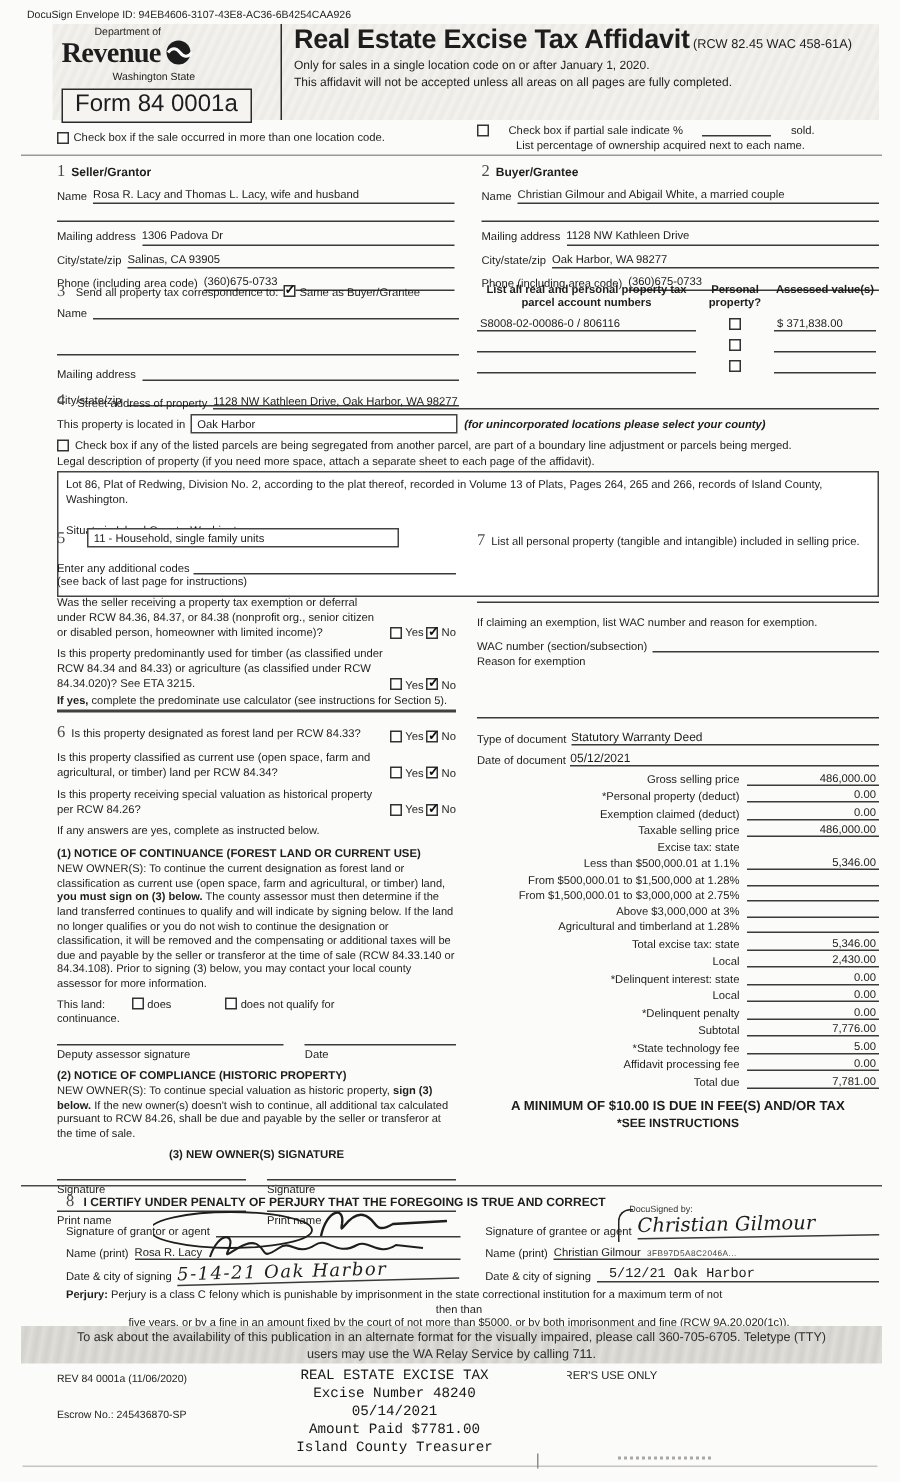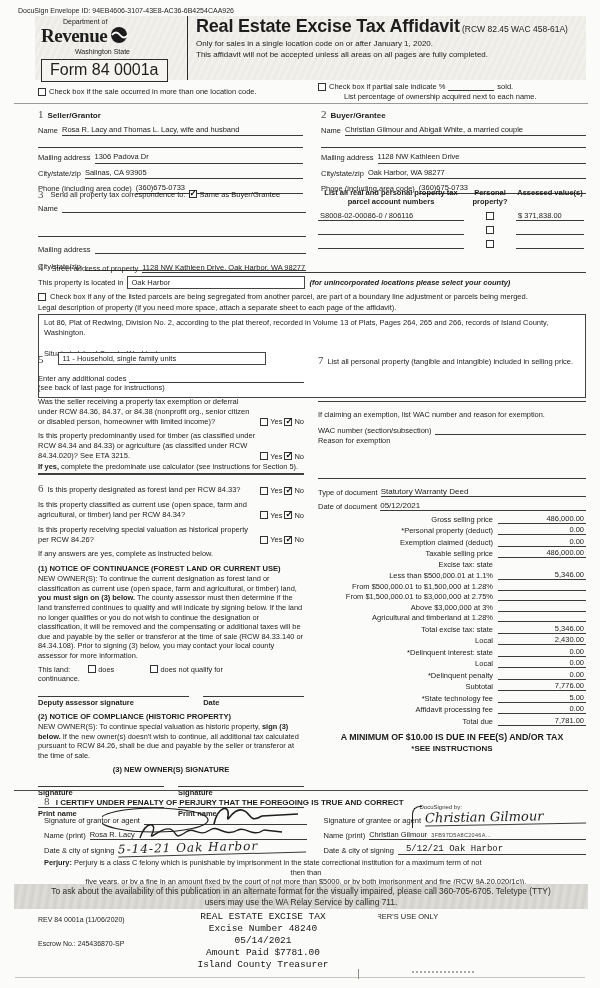--- a/index.html
+++ b/index.html
@@ -33,21 +33,21 @@
   #hdr-right { flex:1; border-left:1.5px solid #2b2b2b; padding:0 0 0 8px; }
   #title-line { white-space:nowrap; margin-top:0px; }
   #title { font-size:18px; font-weight:bold; letter-spacing:-0.2px; }
   #title-suffix { font-size:8.5px; }
   .hdr-note { font-size:8px; margin-top:2px; }
 
   
   #chkrow { top:82px; left:38px; right:12px; display:flex; font-size:7.5px; }
   #chk-left { width:280px; display:flex; gap:3px; align-items:center; }
   #chk-right { flex:1; }
-  #chk-right .l1 { display:flex; gap:3px; align-items:flex-end; }
+  #chk-right .l1 { display:flex; gap:13px; align-items:flex-end; }
   #chk-right .l2 { margin-left:26px; margin-top:1px; }
   #topline { top:103px; left:14px; right:12px; border-top:1px solid #9a9a94; }
 
   
   #sec12 { top:108px; left:38px; right:14px; display:flex; gap:18px; }
   .party { flex:1; }
   .party .hd { margin-bottom:4px; }
   .party .hd .t { font-weight:bold; font-size:8px; }
   .party .ln { display:flex; gap:4px; align-items:flex-end; margin-top:3px; font-size:7.5px; line-height:1.5; }
   .party .blankln { border-bottom:1px solid #3a3a3a; height:12px; }
@@ -73,21 +73,21 @@
   
   #mid { top:352px; left:38px; right:14px; display:flex; gap:14px; }
   #mid-left { width:266px; }
   #mid-right { flex:1; }
   .q { display:flex; gap:4px; margin-top:5px; }
   .q .qt { flex:1; line-height:1.3; font-size:7.5px; }
   .q .yn { align-self:flex-end; }
   #code-box { border:1px solid #444; width:208px; padding:1px 4px; font-size:7.5px; background:#fff; }
   .para { font-size:7.4px; line-height:1.3; text-align:left; margin-top:1px; }
   .ttl { font-size:7.6px; font-weight:bold; margin-top:5px; }
-  .sigpair { display:flex; gap:14px; margin-top:12px; font-size:7.5px;font-weight:bold; }
+  .sigpair { display:flex; gap:14px; margin-top:12px; font-size:7.5px; }
   .sigpair > div { flex:1; border-top:1px solid #3a3a3a; padding-top:1px; }
 
   
   .taxrow { display:flex; align-items:flex-end; margin-top:1.5px; }
   .taxrow .tl { flex:1; text-align:right; padding-right:5px; font-size:7.5px; white-space:nowrap; }
   .taxrow .tv { width:88px; border-bottom:1px solid #3a3a3a; text-align:right; font-size:7.5px; min-height:9px; padding-right:2px; }
   .taxrow.nl .tv { border-bottom:none; }
   #min-note { text-align:center; font-weight:bold; font-size:8.8px; margin-top:6px; }
   #see-instr { text-align:center; font-weight:bold; font-size:8px; margin-top:2px; }
 

